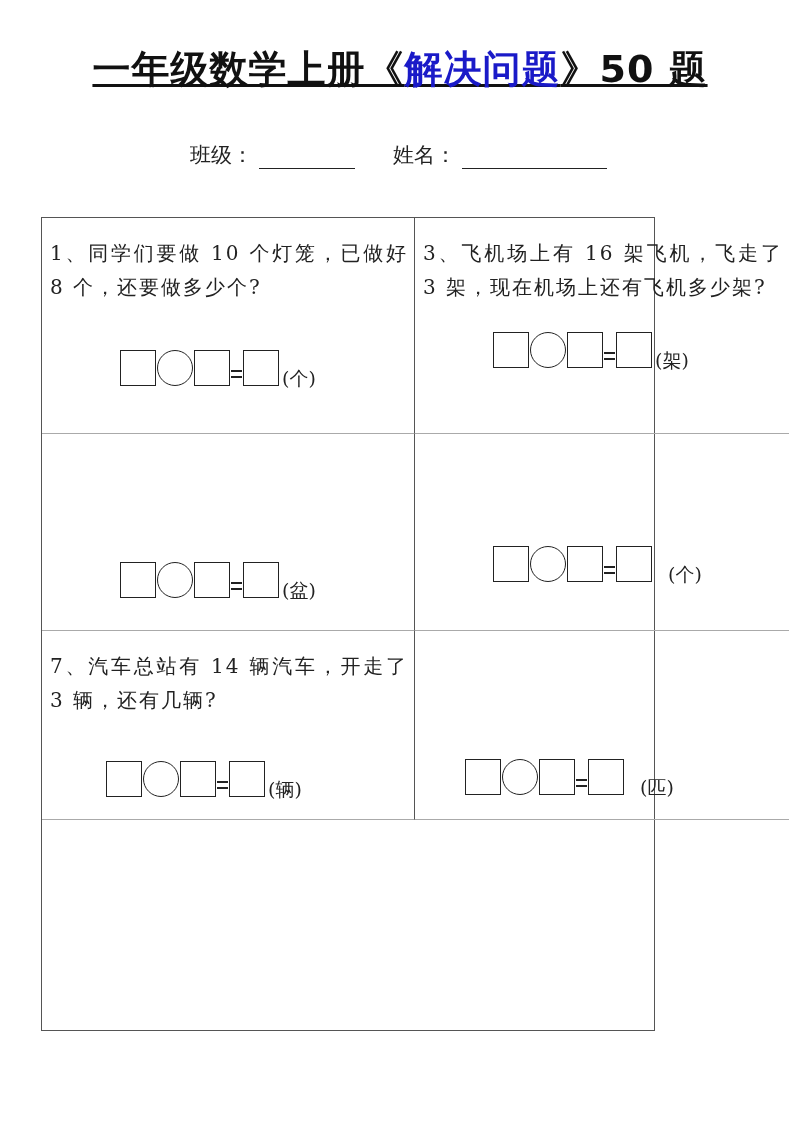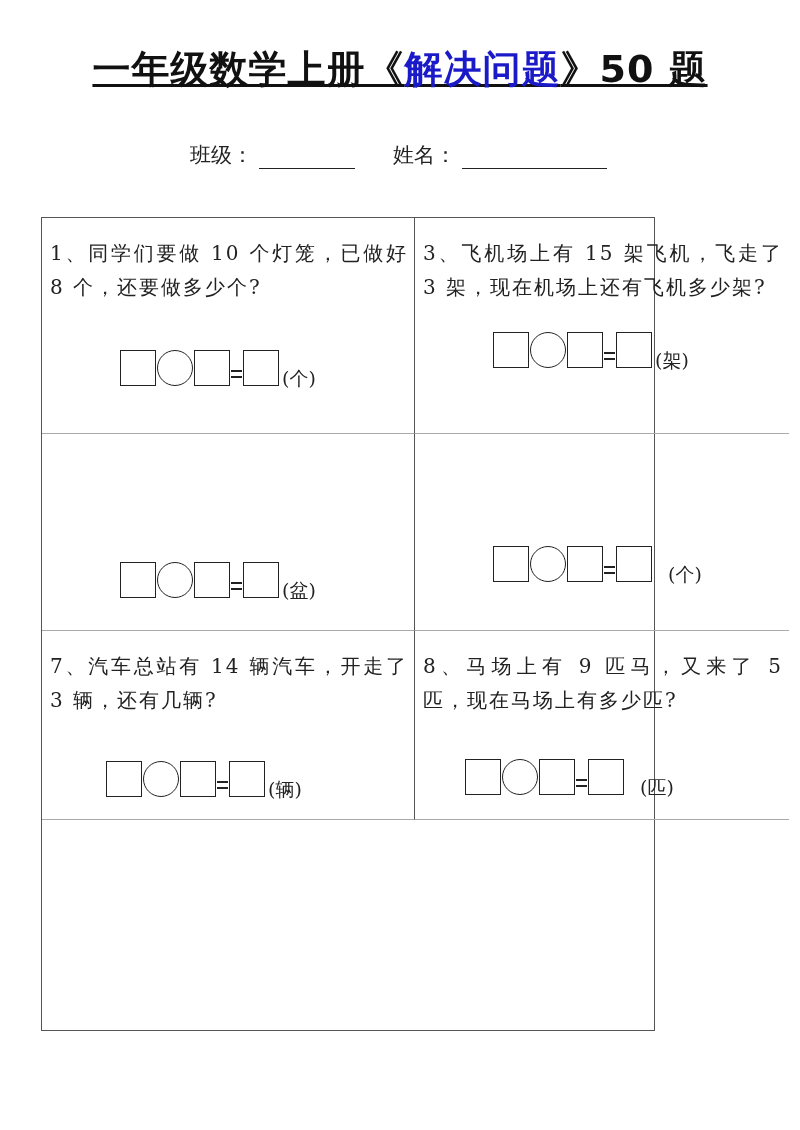--- a/index.html
+++ b/index.html
@@ -72,21 +72,21 @@
       <div class="circle"></div>
       <div class="box"></div>
       <div class="eqsign"></div>
       <div class="box"></div>
       <span class="unit">(个)</span>
     </div>
   </div>
 
 
   <div class="cell">
-    <div class="q">3、飞机场上有 15 架飞机，飞走了 3 架，现在机场上还有飞机多少架?</div>
+    <div class="q">3、飞机场上有 16 架飞机，飞走了 3 架，现在机场上还有飞机多少架?</div>
     <div class="eq" style="left:78px; top:114px;">
       <div class="box"></div>
       <div class="circle"></div>
       <div class="box"></div>
       <div class="eqsign"></div>
       <div class="box"></div>
       <span class="unit">(架)</span>
     </div>
   </div>
 
@@ -119,21 +119,20 @@
       <div class="box"></div>
       <div class="circle"></div>
       <div class="box"></div>
       <div class="eqsign"></div>
       <div class="box"></div>
       <span class="unit">(辆)</span>
     </div>
   </div>
 
   <div class="cell">
-    <div class="q">8、马场上有 9 匹马，又来了 5 匹，现在马场上有多少匹?</div>
     <div class="eq" style="left:50px; top:128px;">
       <div class="box"></div>
       <div class="circle"></div>
       <div class="box"></div>
       <div class="eqsign"></div>
       <div class="box"></div>
       <span class="unit" style="margin-left:16px;">(匹)</span>
     </div>
   </div>
 

